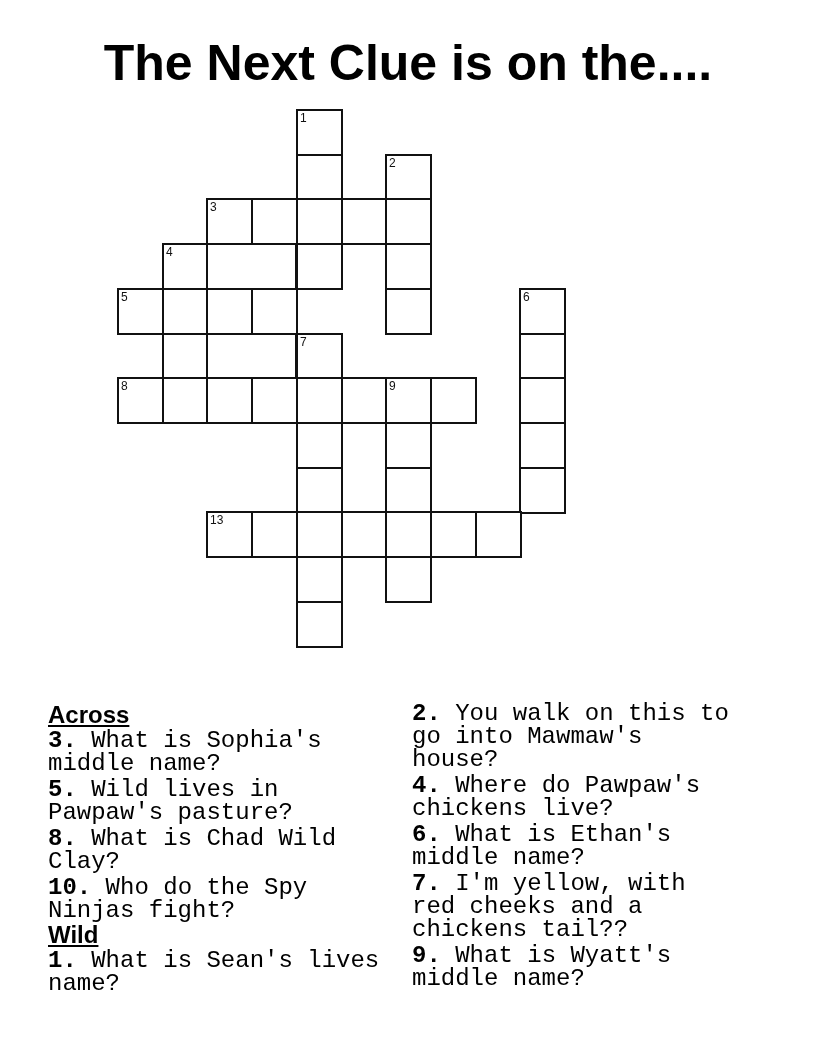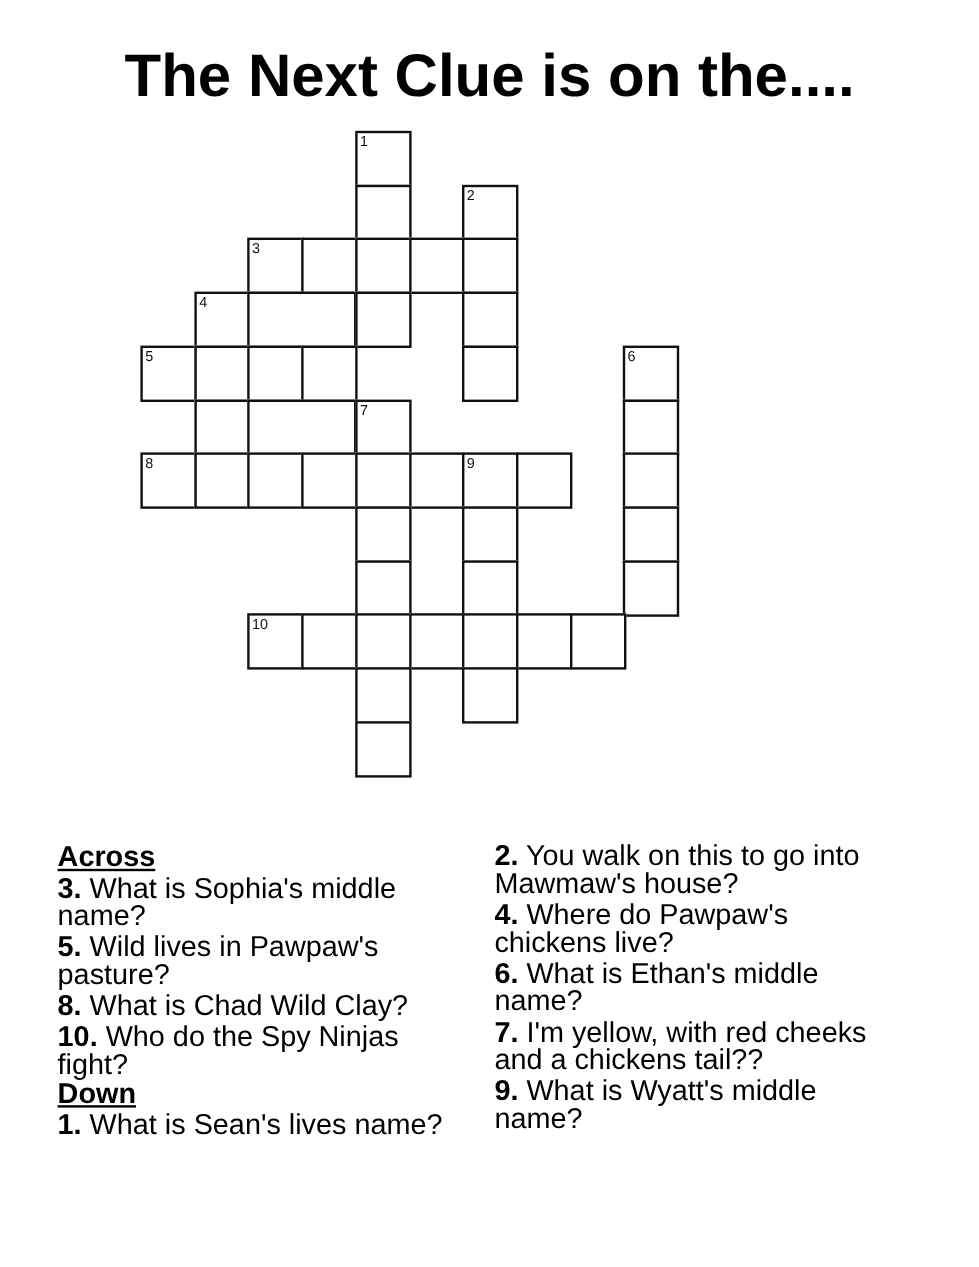--- a/index.html
+++ b/index.html
@@ -5,21 +5,21 @@
   html, body { margin:0; padding:0; background:#ffffff; }
   body { width:816px; height:1056px; position:relative; overflow:hidden; font-family:"Liberation Sans", "DejaVu Sans", sans-serif; color:#000; }
   .title { position:absolute; top:34px; left:0; width:816px; text-align:center; font-size:50px; font-weight:bold; letter-spacing:0px; }
   .grid { position:absolute; left:0; top:0; width:816px; height:680px; }
   .cell { position:absolute; box-sizing:border-box; border:2px solid #111; background:#fff; }
   .cell .num { position:absolute; top:1px; left:2px; font-size:12px; line-height:12px; color:#111; }
   .clues { position:absolute; top:702px; font-size:24px; line-height:23px; }
   .clues.left { left:48px; width:345px; }
   .clues.right { left:412px; width:320px; }
   .heading { font-weight:bold; text-decoration:underline; display:block; margin-top:1px; }
-  .clue { display:block; margin-top:3px; }
+  .clue { display:block; margin-top:3px;font-family:Liberation Mono, monospace; }
   .clue b { font-weight:bold; }
 </style>
 </head>
 <body>
 
 <div class="title">The Next Clue is on the....</div>
 
 <div class="grid" id="grid">
     <div class="cell" style="left: 296px; top: 109px; width: 47px; height: 47px;">
       <span class="num">1</span>
@@ -70,40 +70,40 @@
     </div>
     <div class="cell" style="left: 430px; top: 377px; width: 47px; height: 47px;"></div>
     <div class="cell" style="left: 519px; top: 377px; width: 47px; height: 47px;"></div>
     <div class="cell" style="left: 296px; top: 422px; width: 47px; height: 47px;"></div>
     <div class="cell" style="left: 385px; top: 422px; width: 47px; height: 47px;"></div>
     <div class="cell" style="left: 519px; top: 422px; width: 47px; height: 47px;"></div>
     <div class="cell" style="left: 296px; top: 467px; width: 47px; height: 47px;"></div>
     <div class="cell" style="left: 385px; top: 467px; width: 47px; height: 47px;"></div>
     <div class="cell" style="left: 519px; top: 467px; width: 47px; height: 47px;"></div>
     <div class="cell" style="left: 206px; top: 511px; width: 47px; height: 47px;">
-      <span class="num">10</span>
+      <span class="num">13</span>
     </div>
     <div class="cell" style="left: 251px; top: 511px; width: 47px; height: 47px;"></div>
     <div class="cell" style="left: 296px; top: 511px; width: 47px; height: 47px;"></div>
     <div class="cell" style="left: 341px; top: 511px; width: 47px; height: 47px;"></div>
     <div class="cell" style="left: 385px; top: 511px; width: 47px; height: 47px;"></div>
     <div class="cell" style="left: 430px; top: 511px; width: 47px; height: 47px;"></div>
     <div class="cell" style="left: 475px; top: 511px; width: 47px; height: 47px;"></div>
     <div class="cell" style="left: 296px; top: 556px; width: 47px; height: 47px;"></div>
     <div class="cell" style="left: 385px; top: 556px; width: 47px; height: 47px;"></div>
     <div class="cell" style="left: 296px; top: 601px; width: 47px; height: 47px;"></div>
   </div>
 
 <div class="clues left">
   <span class="heading">Across</span>
   <span class="clue"><b>3.</b><span> What is Sophia's middle name?</span></span>
   <span class="clue"><b>5.</b><span> Wild lives in Pawpaw's pasture?</span></span>
   <span class="clue"><b>8.</b><span> What is Chad Wild Clay?</span></span>
   <span class="clue"><b>10.</b><span> Who do the Spy Ninjas fight?</span></span>
-  <span class="heading">Down</span>
+  <span class="heading">Wild</span>
   <span class="clue"><b>1.</b><span> What is Sean's lives name?</span></span>
 </div>
 
 <div class="clues right">
   <span class="clue" style="margin-top:0"><b>2.</b><span> You walk on this to go into Mawmaw's house?</span></span>
   <span class="clue"><b>4.</b><span> Where do Pawpaw's chickens live?</span></span>
   <span class="clue"><b>6.</b><span> What is Ethan's middle name?</span></span>
   <span class="clue"><b>7.</b><span> I'm yellow, with red cheeks and a chickens tail??</span></span>
   <span class="clue"><b>9.</b><span> What is Wyatt's middle name?</span></span>
 </div>

